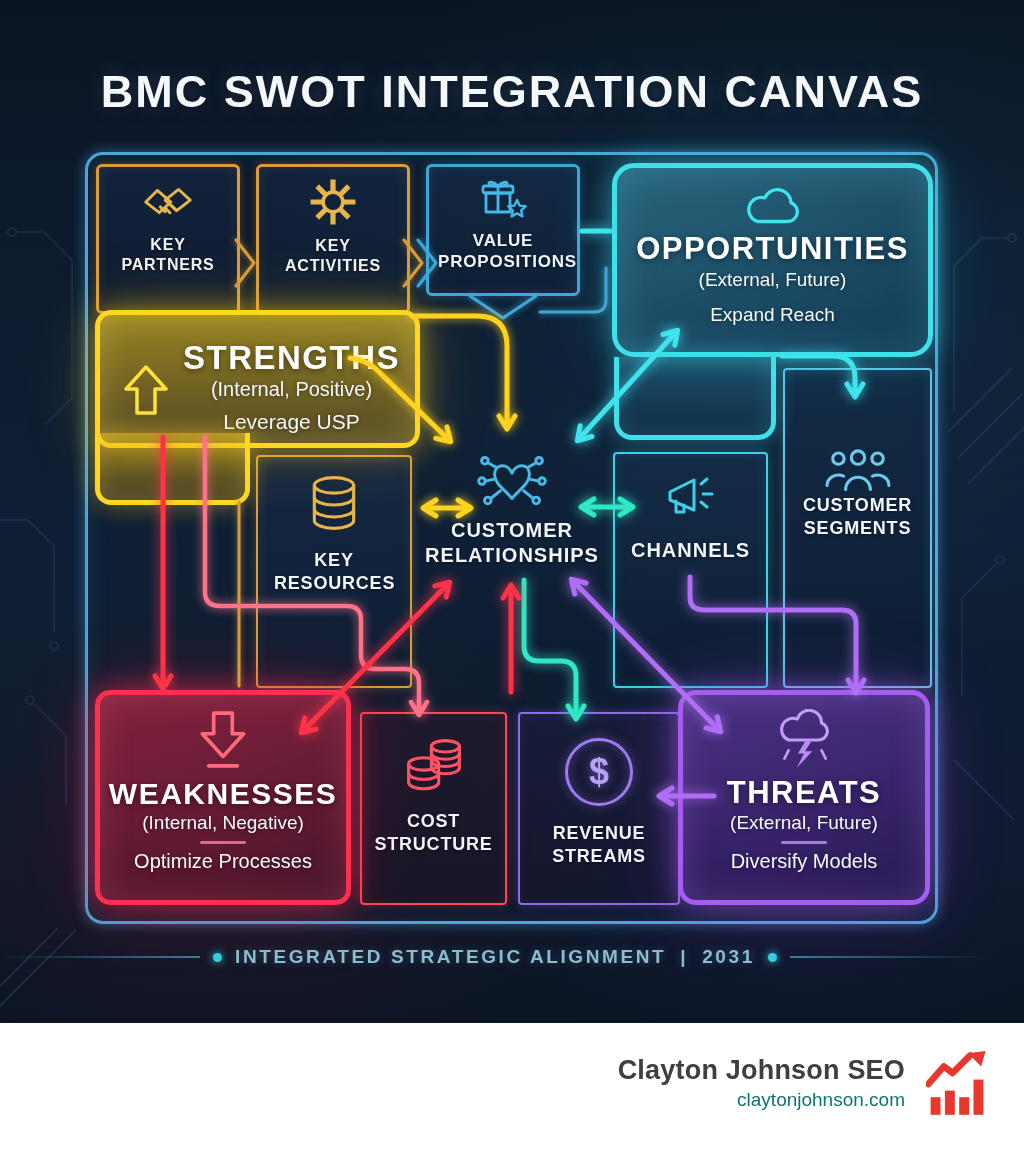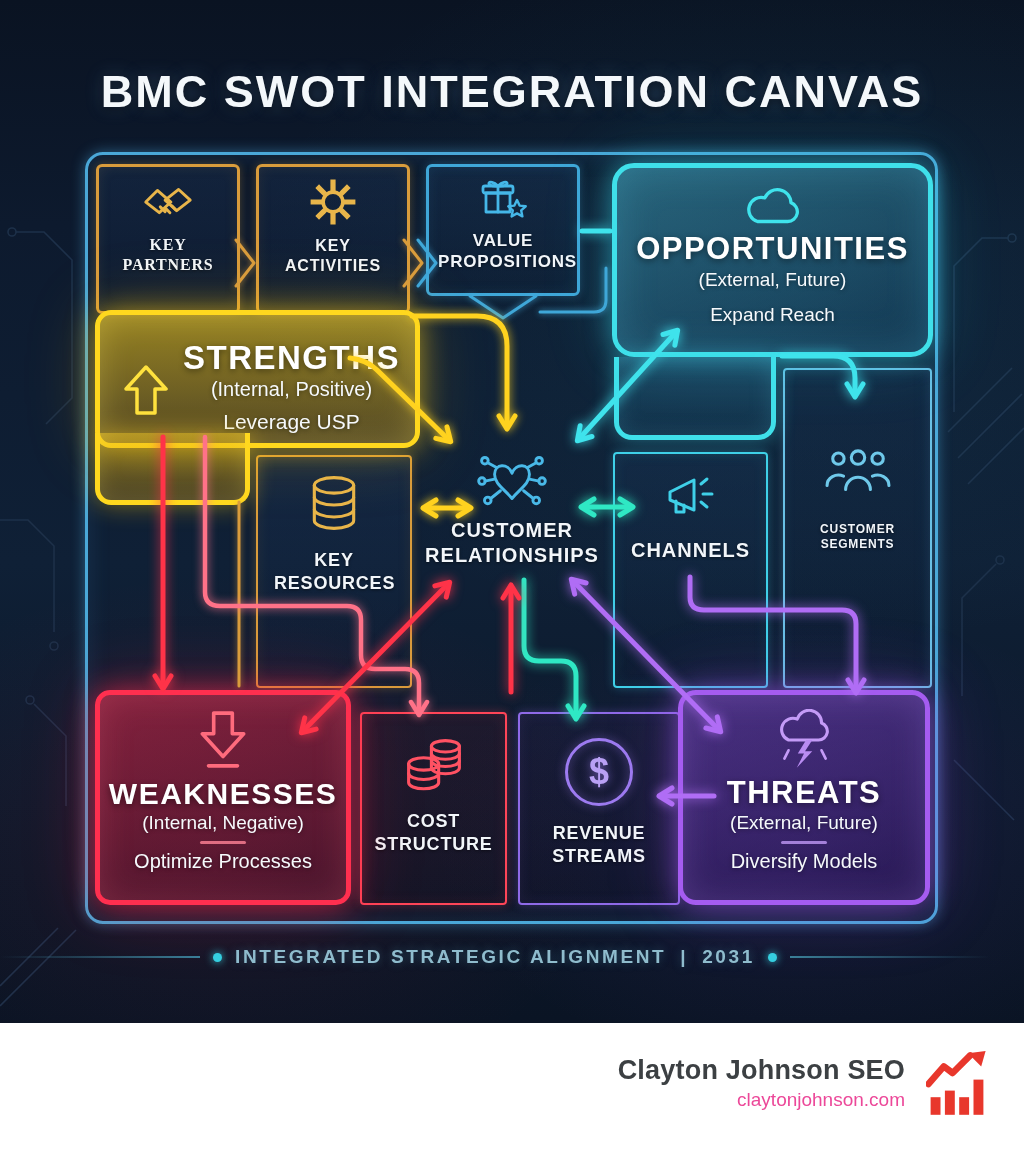--- a/index.html
+++ b/index.html
@@ -76,21 +76,21 @@
     gap:13px;z-index:8;}
   .cap-line{width:200px;height:2px;background:linear-gradient(90deg,transparent,#3a7f98);}
   .cap-line.rt{background:linear-gradient(90deg,#3a7f98,transparent);}
   .cap-dot{width:9px;height:9px;border-radius:50%;background:#35cfe0;box-shadow:0 0 8px rgba(60,220,235,.9);}
   .cap-text{color:#8fbccd;font-size:19px;font-weight:600;letter-spacing:2.6px;
     text-shadow:0 0 10px rgba(90,180,210,.35);display:flex;gap:14px;}
   
   .footer{position:absolute;left:0;top:1023px;width:1024px;height:131px;background:#ffffff;}
   .brand-wrap{position:absolute;right:119px;top:32px;text-align:right;}
   .brand{color:#3c4043;font-size:27px;font-weight:700;letter-spacing:.2px;}
-  .site{color:#ec4899;font-size:19px;margin-top:3px;}
+  .site{color:#0f766e;font-size:19px;margin-top:3px;}
   .chart-ico{position:absolute;right:36px;top:28px;}
 </style>
 </head>
 <body>
 
 <div class="stage">
   <div class="poster">
 
     <svg class="abs circuits" viewBox="0 0 1024 1023">
       <circle cx="12" cy="232" r="4"></circle>
@@ -105,21 +105,21 @@
       <path d="M948,432 L1012,368 M958,458 L1022,394 M968,484 L1024,428"></path>
       <circle cx="1000" cy="560" r="4"></circle>
         <path d="M996,564 L962,598 V696"></path>
       <path d="M954,760 L1014,820"></path>
     </svg>
 
     <div class="abs title">BMC SWOT INTEGRATION CANVAS</div>
 
     <div class="abs frame"></div>
 
-    <div class="abs box gold-box" style="left:96px;top:164px;width:144px;height:150px;border-radius:6px;font-family:Liberation Serif, serif;">
+    <div class="abs box gold-box" style="left:96px;top:164px;width:144px;height:150px;border-radius:6px;">
       <span class="icon" style="margin-top:16px;">
         <svg width="58" height="40" viewBox="0 0 60 40" stroke="#e8b54a" stroke-width="3" fill="none" stroke-linejoin="round" stroke-linecap="round">
           <path d="M7,19 L19,7 L33,19 L21,30 Z"></path>
           <path d="M53,17 L41,6 L27,17 L39,28 Z"></path>
           <path d="M22,24 l5,5 M28,26 l4,4 M34,23 l4,4"></path>
         </svg>
       </span>
       <span class="lbl" style="font-size:16px;margin-top:12px;width:110px;">KEY PARTNERS</span>
     </div>
 
@@ -219,21 +219,21 @@
                 box-shadow:0 0 9px rgba(105,192,229,.28), inset 0 0 12px rgba(105,192,229,.10);box-sizing:border-box;">
       <span class="icon" style="margin-top:78px;">
         <svg width="66" height="46" viewBox="0 0 64 44" stroke="#6fc9ea" stroke-width="3" fill="none" stroke-linecap="round">
           <circle cx="13" cy="10" r="5.5"></circle>
             <circle cx="51" cy="10" r="5.5"></circle>
             <circle cx="32" cy="9" r="6.5"></circle>
           <path d="M20,40 a12,12 0 0 1 24,0"></path>
           <path d="M2,36 a11,10 0 0 1 16,-9 M62,36 a11,10 0 0 0 -16,-9"></path>
         </svg>
       </span>
-      <span class="lbl" style="font-size:12px;margin-top:28px;width:125px;">CUSTOMER SEGMENTS</span>
+      <span class="lbl" style="font-size:18px;margin-top:0;width:125px;">CUSTOMER SEGMENTS</span>
     </div>
 
     <div class="abs box weaknesses" style="left:95px;top:690px;width:256px;height:215px;">
       <span class="icon" style="margin-top:16px;">
         <svg width="46" height="60" viewBox="0 0 44 58" stroke="#ff6b7d" stroke-width="3.5" fill="none" stroke-linejoin="round" stroke-linecap="round">
           <polygon points="13,2 31,2 31,22 42,22 22,44 2,22 13,22"></polygon>
           <path d="M8,53 H36"></path>
         </svg>
       </span>
       <span class="swot-title" style="font-size:30px;margin-top:6px;">WEAKNESSES</span>

